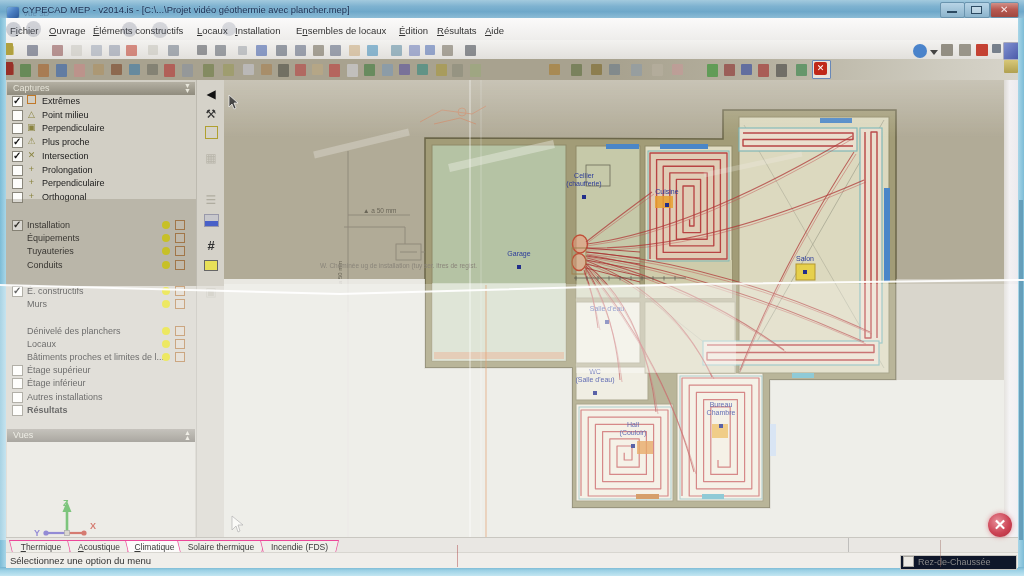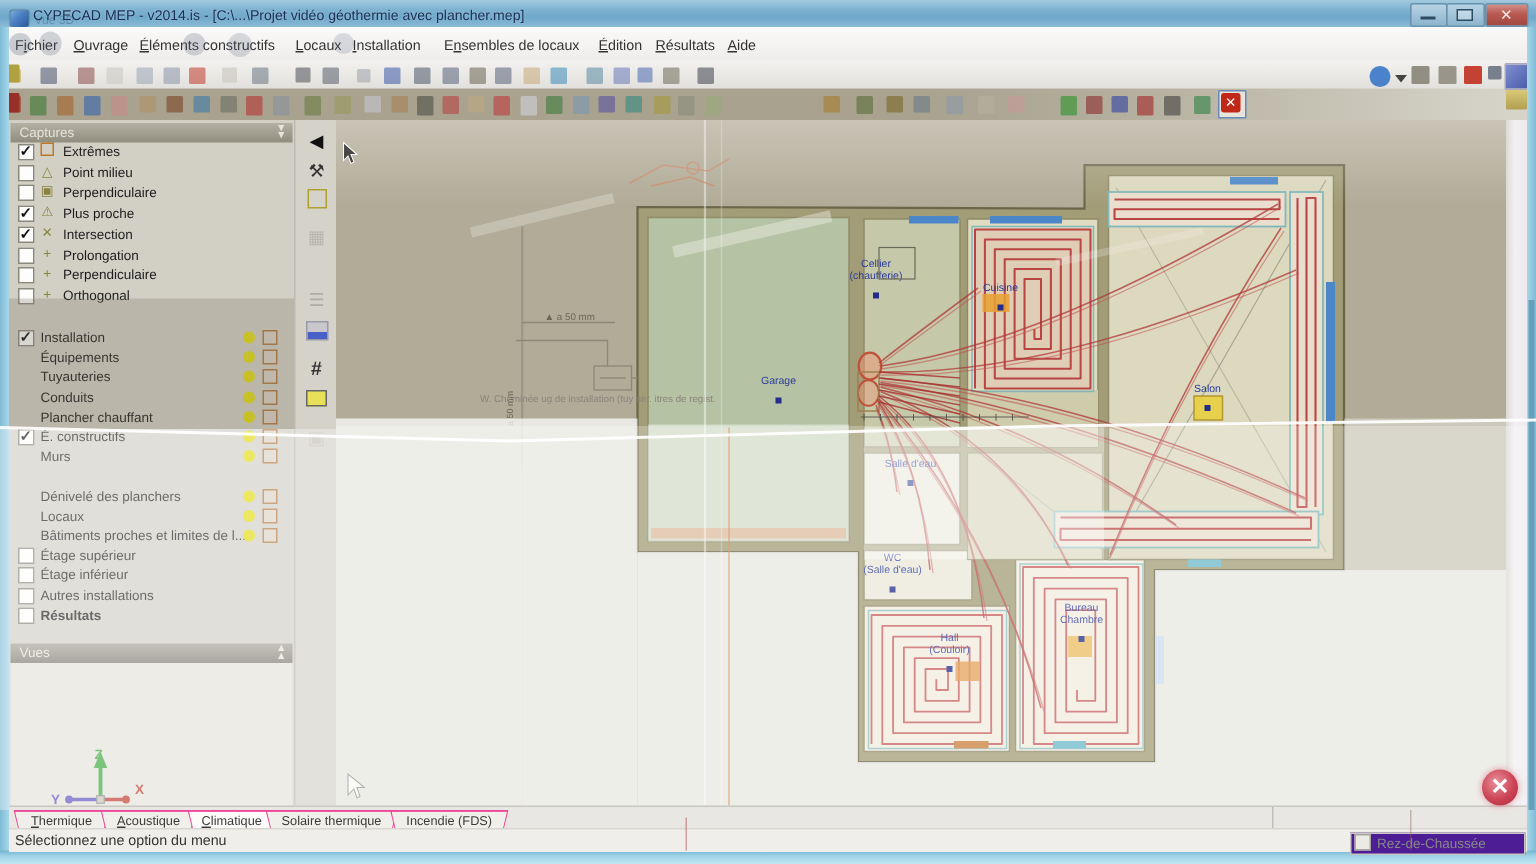--- a/index.html
+++ b/index.html
@@ -39,21 +39,21 @@
   #rstrip{left:1004px;top:80px;width:14px;height:460px;background:linear-gradient(90deg,#dcd9d4,#f2f0f2 40%,#eceaee);}
   #seam{left:0;top:270px;width:1024px;height:40px;}
   #washcanvas{left:224px;top:284px;width:794px;height:259px;background:rgba(255,255,255,0.25);}
   #washpanel{left:0;top:286px;width:224px;height:254px;background:rgba(255,255,255,0.34);}
   #ghostband{left:6px;top:199px;width:190px;height:87px;background:rgba(122,116,96,0.27);}
   #hazetop{left:224px;top:80px;width:780px;height:58px;background:linear-gradient(180deg,rgba(235,233,228,0.4),rgba(235,233,228,0.0));}
   #tabrow{left:6px;top:537px;width:1012px;height:14px;background:#e9e7e3;border-top:1px solid #c9c7c1;}
   .tabo{position:absolute;top:2px;height:24px;background:#ec4899;clip-path:polygon(0 0,100% 0,calc(100% - 6px) 100%,6px 100%);}
   .tabi{position:absolute;left:1px;top:1px;right:1px;bottom:0;background:#f0efea;clip-path:polygon(0 0,100% 0,calc(100% - 5.5px) 100%,5.5px 100%);font-size:8.5px;color:#3a3a3a;text-align:center;line-height:12px;}
     #statusbar{left:6px;top:552px;width:1012px;height:15px;background:#f0eeea;border-top:1px solid #d8d6d0;font-size:9.5px;color:#333;}
-  #rdc{left:900px;top:555px;width:115px;height:13px;background:#4c1d95;border:1px solid #c8c6c0;font-size:9px;color:#888;line-height:13px;}
+  #rdc{left:900px;top:555px;width:115px;height:13px;background:#0f172a;border:1px solid #c8c6c0;font-size:9px;color:#888;line-height:13px;}
   #redx{left:988px;top:513px;width:24px;height:24px;border-radius:50%;background:radial-gradient(circle at 40% 35%,#e8909a,#cc4455 55%,#b02838);box-shadow:0 0 5px rgba(220,120,130,0.8);color:#fff;font-size:15px;font-weight:bold;text-align:center;line-height:24px;box-sizing:border-box;filter:blur(0.4px);}
 </style></head>
 <body>
 <div class="abs" id="titlebar"></div>
 <div class="abs" id="appicon"></div>
 <div class="abs" id="titleghost">Vue 3D</div>
 <div class="abs" id="titletext">CYPECAD MEP - v2014.is - [C:\...\Projet vidéo géothermie avec plancher.mep]</div>
 <div class="abs winbtn" id="btnmin"></div>
 <div class="abs winbtn" id="btnmax"></div>
 <div class="abs winbtn" id="btnclose"></div>
@@ -209,25 +209,20 @@
       <span class="ydot"></span>
       <span class="lico"></span>
     </div>
 <div class="prow" style="top:165.4px;left:0;">
       <span class="ptext" style="left:21px">Tuyauteries</span>
       <span class="ydot"></span>
       <span class="lico"></span>
     </div>
 <div class="prow" style="top:178.6px;left:0;">
       <span class="ptext" style="left:21px">Conduits</span>
-      <span class="ydot"></span>
-      <span class="lico"></span>
-    </div>
-<div class="prow" style="top:191.8px;left:0;">
-      <span class="ptext" style="left:21px">Plancher chauffant</span>
       <span class="ydot"></span>
       <span class="lico"></span>
     </div>
 <div class="prow" style="top:205.0px;left:0;">
       <span class="cb cbc"></span>
       <span class="ptext" style="left:21px">É. constructifs</span>
       <span class="ydot"></span>
       <span class="lico"></span>
     </div>
 <div class="prow" style="top:218.2px;left:0;">

